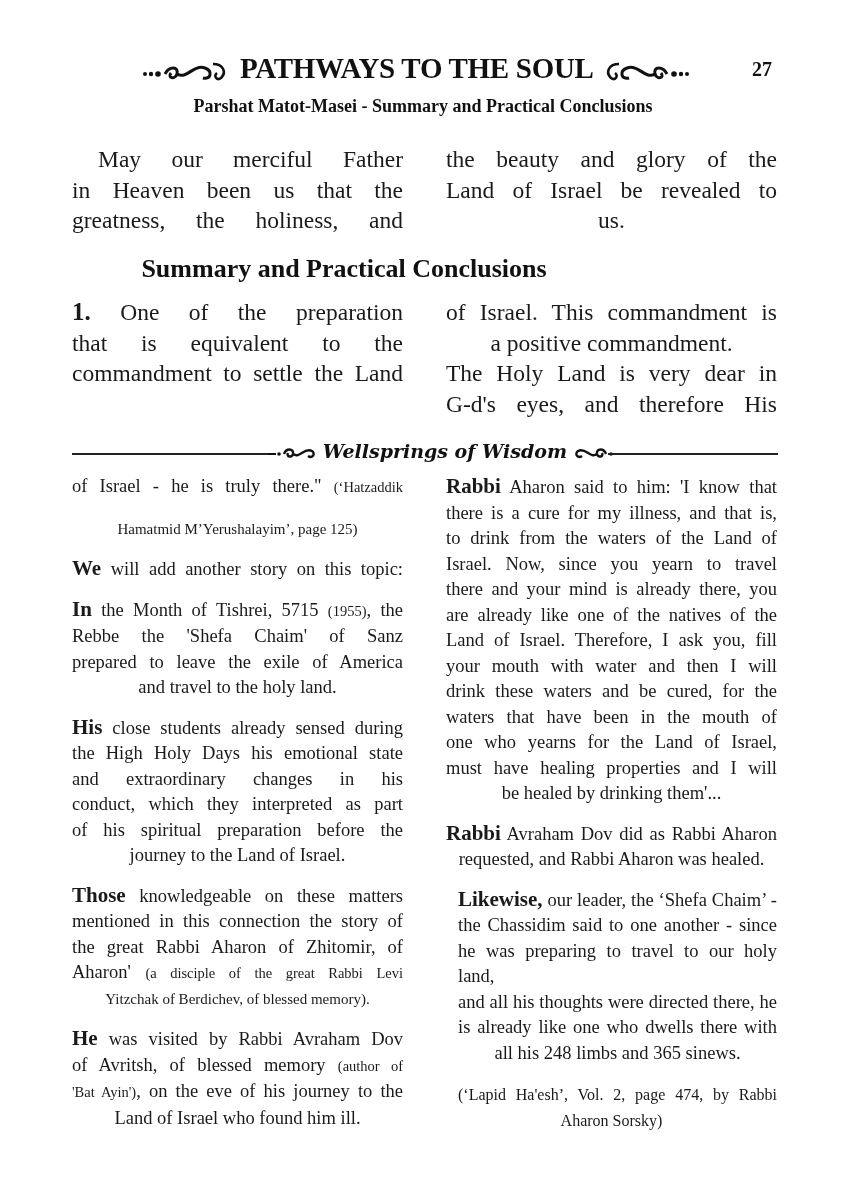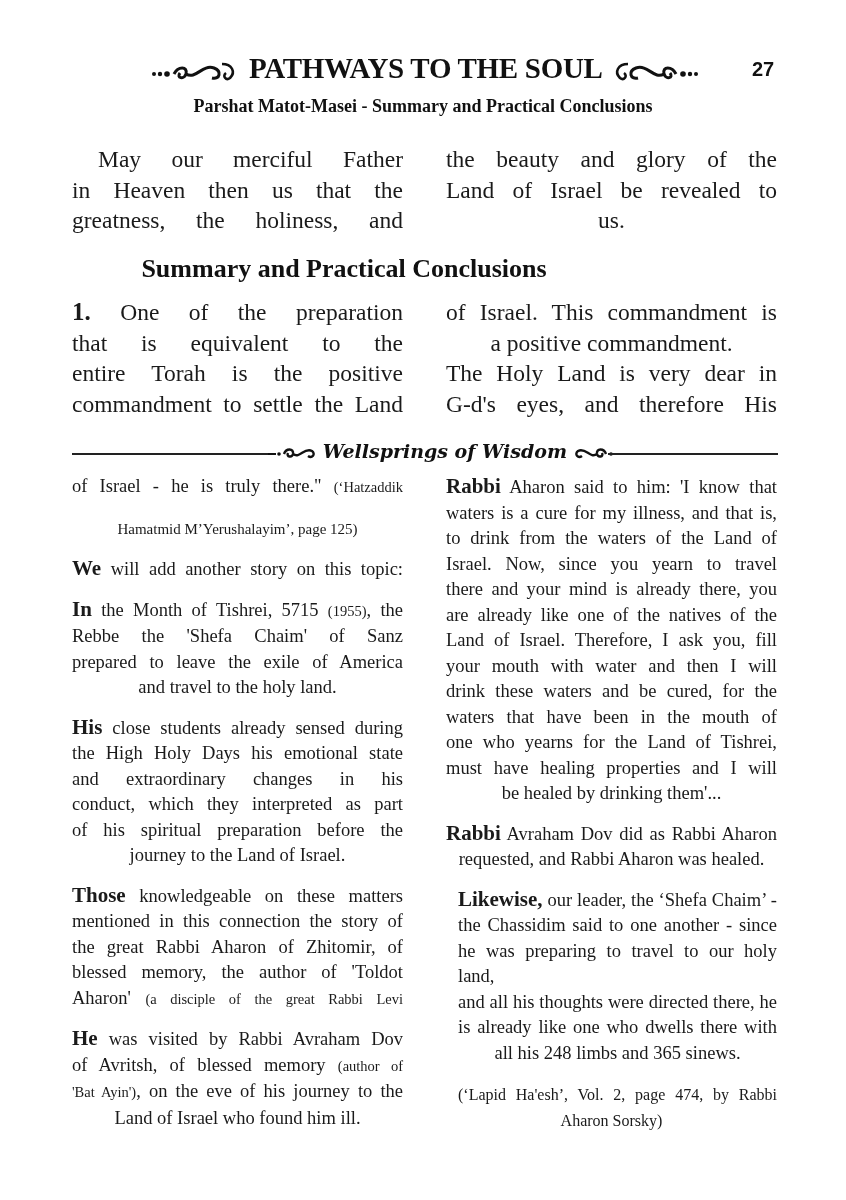--- a/index.html
+++ b/index.html
@@ -3,28 +3,28 @@
 <meta charset="utf-8">
 <style>
   html, body { margin: 0; padding: 0; background: #ffffff; }
   body { width: 846px; height: 1200px; position: relative; overflow: hidden; color: #1a1a1a; }
 
   
   .running-head {
     position: absolute; top: 52px; left: 0; width: 846px; height: 36px;
   }
   .running-head .title {
-    position: absolute; left: 130px; width: 590px; top: 0; text-align: center;
+    position: absolute; left: 141px; width: 590px; top: 0; text-align: left;
     font-family: "Liberation Serif", serif; font-weight: bold; font-size: 29px;
     letter-spacing: -0.3px; color: #111; white-space: nowrap;
   }
   .orn { display: inline-block; vertical-align: middle; }
   .page-number {
     position: absolute; left: 752px; top: 6px;
-    font-family: Liberation Sans, sans-serif; font-weight: bold; font-size: 20px; color: #111;
+    font-family: Liberation Serif, serif; font-weight: bold; font-size: 20px; color: #111;
   }
   .subhead {
     position: absolute; top: 96px; left: 0; width: 846px; text-align: center;
     font-family: "Liberation Serif", serif; font-weight: bold; font-size: 18px; color: #111;
   }
 
   
   .col { position: absolute; font-family: "Liberation Serif", serif; color: #1a1a1a; }
   .big { font-size: 23.5px; line-height: 30.5px; }
   .center { text-align: center; }
@@ -81,35 +81,34 @@
       <path d="M72 6 C82 6, 86 14, 80 20 C76 23, 72 18, 76 15" stroke="#111" stroke-width="2.6" fill="none"></path>
       </g>
     </svg>
   </div>
   <div class="page-number">27</div>
 </div>
 <div class="subhead">Parshat Matot-Masei - Summary and Practical Conclusions</div>
 
 <div class="col big" style="left:72px; top:144px; width:331px;">
   <span class="line l-just" style="padding-left:26px;">May our merciful Father</span>
-  <span class="line l-just">in Heaven then us that the</span>
+  <span class="line l-just">in Heaven been us that the</span>
   <span class="line l-just">greatness, the holiness, and</span>
 </div>
 <div class="col big" style="left:446px; top:144px; width:331px;">
   <span class="line l-just">the beauty and glory of the</span>
   <span class="line l-just">Land of Israel be revealed to</span>
   <span class="line center">us.</span>
 </div>
 
 <div class="section-title">Summary and Practical Conclusions</div>
 
 <div class="col big" style="left:72px; top:297px; width:331px;">
   <span class="line l-just"><b style="font-size:25px;">1.</b> <span>One of the preparation</span></span>
   <span class="line l-just">that is equivalent to the</span>
-  <span class="line l-just">entire Torah is the positive</span>
   <span class="line l-just">commandment to settle the Land</span>
 </div>
 <div class="col big" style="left:446px; top:297px; width:331px;">
   <span class="line l-just">of Israel. This commandment is</span>
   <span class="line center">a positive commandment.</span>
   <span class="line l-just">The Holy Land is very dear in</span>
   <span class="line l-just">G-d's eyes, and therefore His</span>
 </div>
 
 <div class="divider">
@@ -153,44 +152,44 @@
     <span class="line l-just">the High Holy Days his emotional state</span>
     <span class="line l-just">and extraordinary changes in his</span>
     <span class="line l-just">conduct, which they interpreted as part</span>
     <span class="line l-just">of his spiritual preparation before the</span>
     <span class="line center">journey to the Land of Israel.</span>
   </div>
   <div class="para" style="margin-top:14px;">
     <span class="line l-just"><b class="b">Those</b> <span>knowledgeable on these matters</span></span>
     <span class="line l-just">mentioned in this connection the story of</span>
     <span class="line l-just">the great Rabbi Aharon of Zhitomir, of</span>
-    <span class="line l-just">blessed memory, the author of 'Toldot</span>
     <span class="line l-just"><span>Aharon'</span> <span class="tiny">(a disciple of the great Rabbi Levi</span></span>
+    <span class="line center tiny" style="font-size:15px;">Yitzchak of Berdichev, of blessed memory).</span>
   </div>
   <div class="para" style="margin-top:14px;">
     <span class="line l-just"><b class="b">He</b> <span>was visited by Rabbi Avraham Dov</span></span>
     <span class="line l-just"><span>of Avritsh, of blessed memory</span> <span class="tiny">(author of</span></span>
     <span class="line l-just"><span class="tiny">'Bat Ayin')</span><span>, on the eve of his journey to the</span></span>
     <span class="line center">Land of Israel who found him ill.</span>
   </div>
 </div>
 
 <div class="col small" style="left:446px; top:474px; width:331px;font-family:Liberation Serif, serif;">
   <div class="para">
     <span class="line l-just"><b class="b">Rabbi</b> <span>Aharon said to him: 'I know that</span></span>
-    <span class="line l-just">waters is a cure for my illness, and that is,</span>
+    <span class="line l-just">there is a cure for my illness, and that is,</span>
     <span class="line l-just">to drink from the waters of the Land of</span>
     <span class="line l-just">Israel. Now, since you yearn to travel</span>
     <span class="line l-just">there and your mind is already there, you</span>
     <span class="line l-just">are already like one of the natives of the</span>
     <span class="line l-just">Land of Israel. Therefore, I ask you, fill</span>
     <span class="line l-just">your mouth with water and then I will</span>
     <span class="line l-just">drink these waters and be cured, for the</span>
     <span class="line l-just">waters that have been in the mouth of</span>
-    <span class="line l-just">one who yearns for the Land of Tishrei,</span>
+    <span class="line l-just">one who yearns for the Land of Israel,</span>
     <span class="line l-just">must have healing properties and I will</span>
     <span class="line center">be healed by drinking them'...</span>
   </div>
   <div class="para" style="margin-top:14px;">
     <span class="line l-just"><b class="b">Rabbi</b> <span>Avraham Dov did as Rabbi Aharon</span></span>
     <span class="line center">requested, and Rabbi Aharon was healed.</span>
   </div>
   <div class="para" style="margin-top:14px;margin-left:12px;">
     <span class="line l-just"><b class="b">Likewise,</b> <span>our leader, the ‘Shefa Chaim’ -</span></span>
     <span class="line l-just">the Chassidim said to one another - since</span>

